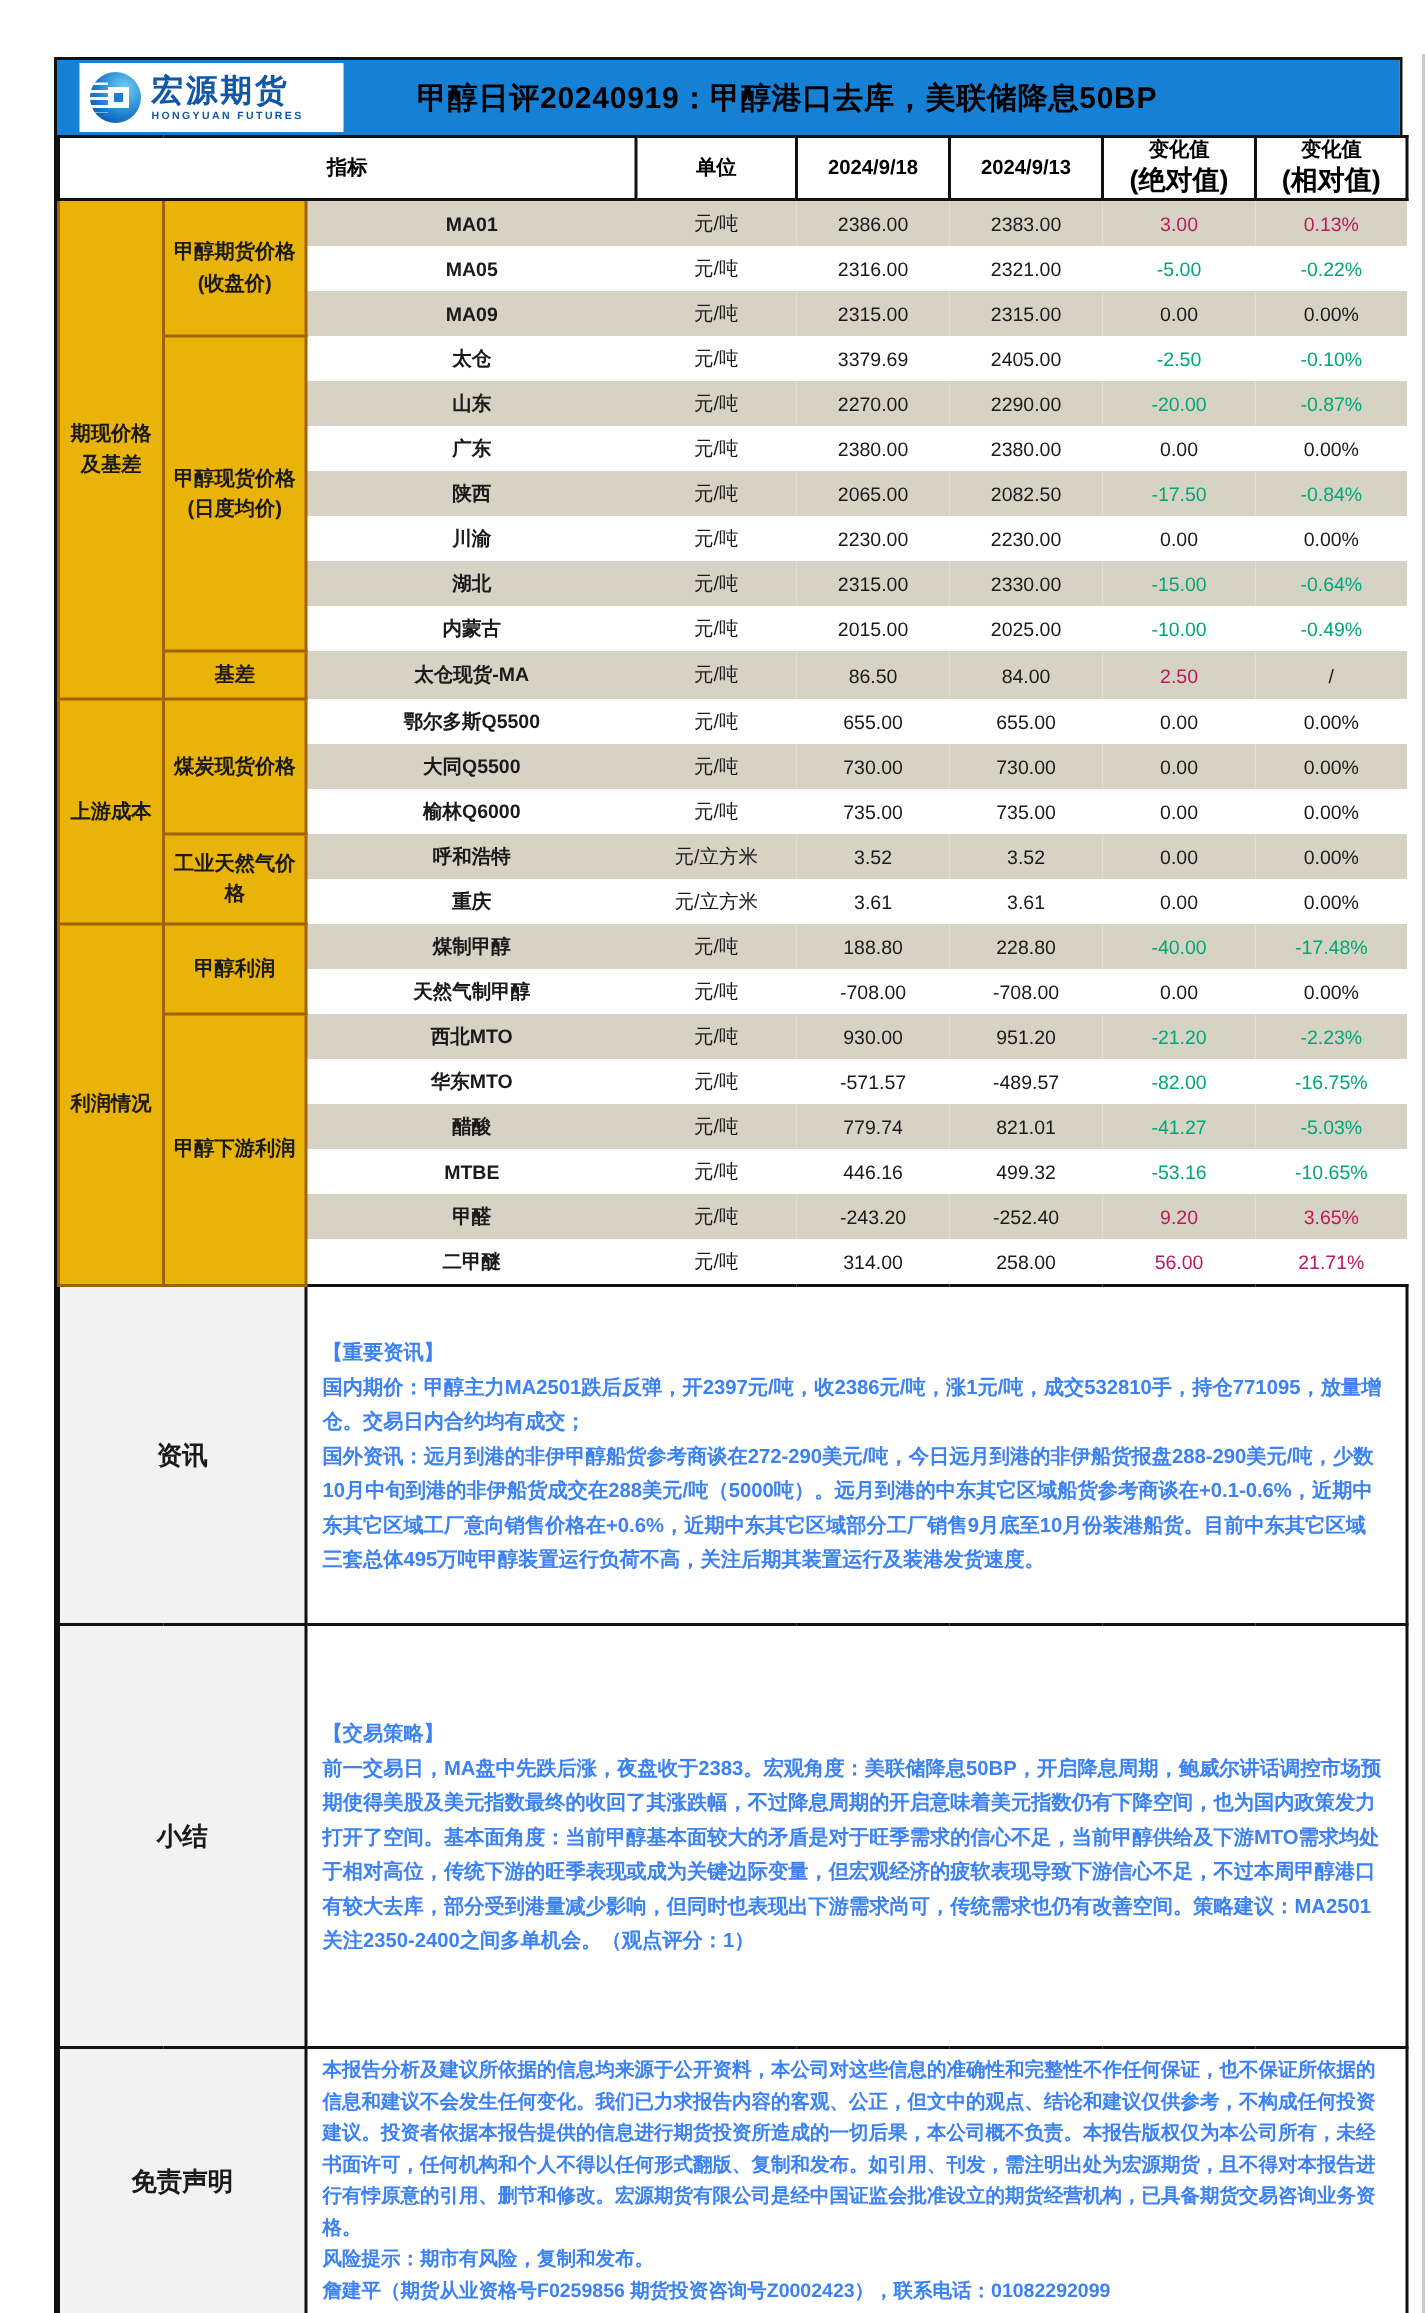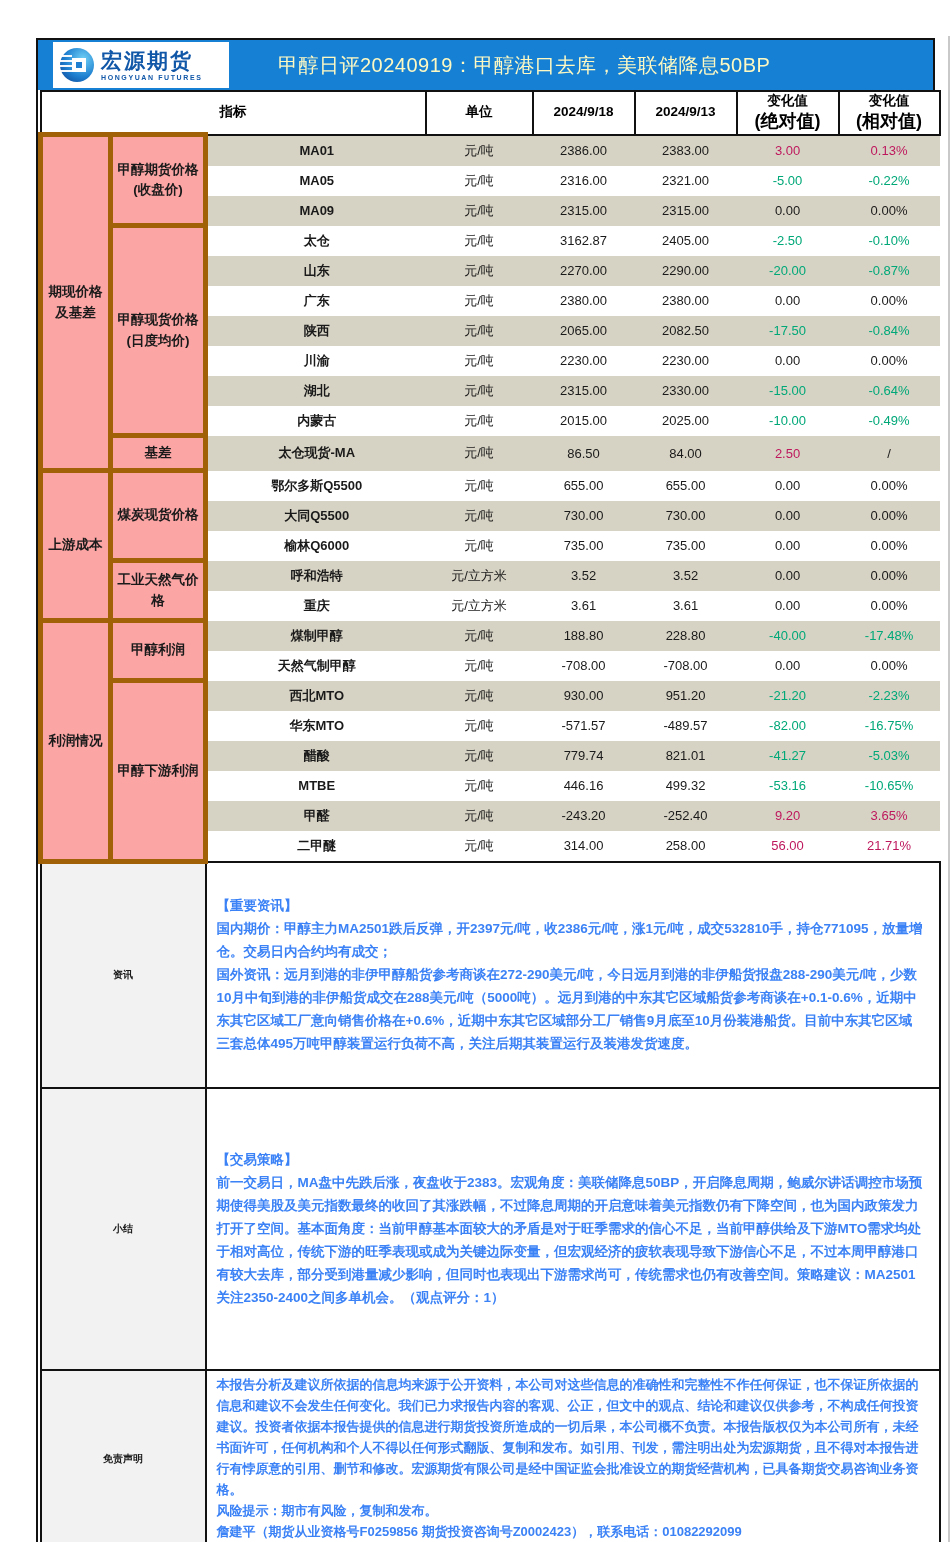--- a/index.html
+++ b/index.html
@@ -14,38 +14,38 @@
         gap:7px;padding-left:7px;box-sizing:border-box;flex:none;}
   .logo-icon{width:34px;height:34px;border-radius:50%;flex:none;position:relative;
         background:radial-gradient(circle at 68% 32%,#6fd0f6 0%,#1e7fd0 55%,#0c3f8e 100%);}
   .logo-icon .stripes{position:absolute;left:-3px;top:7px;width:15px;height:20px;
         background:repeating-linear-gradient(to bottom,rgba(255,255,255,.95) 0 2px,transparent 2px 5px);}
   .logo-icon .square{position:absolute;left:12px;top:10px;width:14px;height:14px;background:#fff;}
   .logo-icon .square i{position:absolute;left:4px;top:4px;width:6px;height:6px;background:#1e7fd0;display:block;}
   .brand-text{display:flex;flex-direction:column;line-height:1;}
   .brand-name{color:#1157a8;font-weight:bold;font-size:21px;letter-spacing:2px;}
   .brand-sub{color:#1157a8;font-weight:bold;font-size:7px;letter-spacing:1.6px;margin-top:3px;}
-  .title{color:#fef9c3;font-weight:normal;font-size:20px;margin-left:34px;letter-spacing:.5px;}
+  .title{color:#000000;font-weight:bold;font-size:20px;margin-left:34px;letter-spacing:.5px;}
 
   
   table{border-collapse:collapse;table-layout:fixed;width:100%;}
   thead th{background:#ffffff;border:2px solid #111;font-size:13.5px;font-weight:bold;
         height:40px;padding:0;text-align:center;color:#000;line-height:1.25;}
   thead th .sub{display:block;font-size:18px;font-weight:bold;}
   tbody td{height:30px;font-size:13px;text-align:center;vertical-align:middle;padding:0;color:#1a1a1a;}
-  td.outer,td.group{background:#fca5a5;border:5px solid #a16207;font-weight:bold;font-size:13.5px;line-height:1.5;}
+  td.outer,td.group{background:#eab308;border:2px solid #a16207;font-weight:bold;font-size:13.5px;line-height:1.5;}
   tr.shade td.striped{background:#d7d3c4;}
   tr.plain td.striped{background:#ffffff;}
   td.name{font-weight:bold;}
   td.up{color:#be185d;}
   td.down{color:#00a878;}
   td.flat{color:#1a1a1a;}
 
   
-  td.note-label{border:2px solid #111;background:#f2f2f2;font-weight:bold;font-size:10px;text-align:center;}
+  td.note-label{border:2px solid #111;background:#f2f2f2;font-weight:bold;font-size:17px;text-align:center;}
   td.note-body{border:2px solid #111;background:#fff;text-align:left;vertical-align:middle;
         padding:6px 14px 6px 10px;font-weight:bold;font-size:13.5px;line-height:23px;color:#3b82f6;}
   tr.note-zixun td{height:212px;}
   tr.note-xiaojie td{height:268px;}
   tr.note-mianze td{height:166px;}
   tr.note-mianze td.note-body{vertical-align:top;line-height:21px;font-size:13px;padding-top:3px;}
   .note-line{margin:0;}
 </style>
 </head>
 <body>
@@ -139,21 +139,21 @@
             <td class="striped flat">0.00</td>
             <td class="striped flat">0.00%</td>
           </tr>
           <tr class="plain">
             <td class="group" rowspan="7">
               <div class="lbl-line">甲醇现货价格</div>
               <div class="lbl-line">(日度均价)</div>
             </td>
             <td class="name striped">太仓</td>
             <td class="striped">元/吨</td>
-            <td class="striped">3162.87</td>
+            <td class="striped">3379.69</td>
             <td class="striped">2405.00</td>
             <td class="striped down">-2.50</td>
             <td class="striped down">-0.10%</td>
           </tr>
           <tr class="shade">
             <td class="name striped">山东</td>
             <td class="striped">元/吨</td>
             <td class="striped">2270.00</td>
             <td class="striped">2290.00</td>
             <td class="striped down">-20.00</td>

